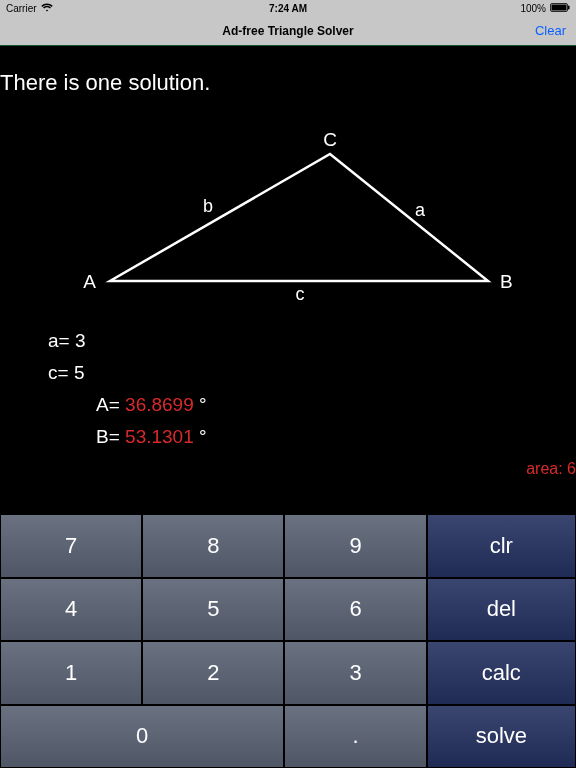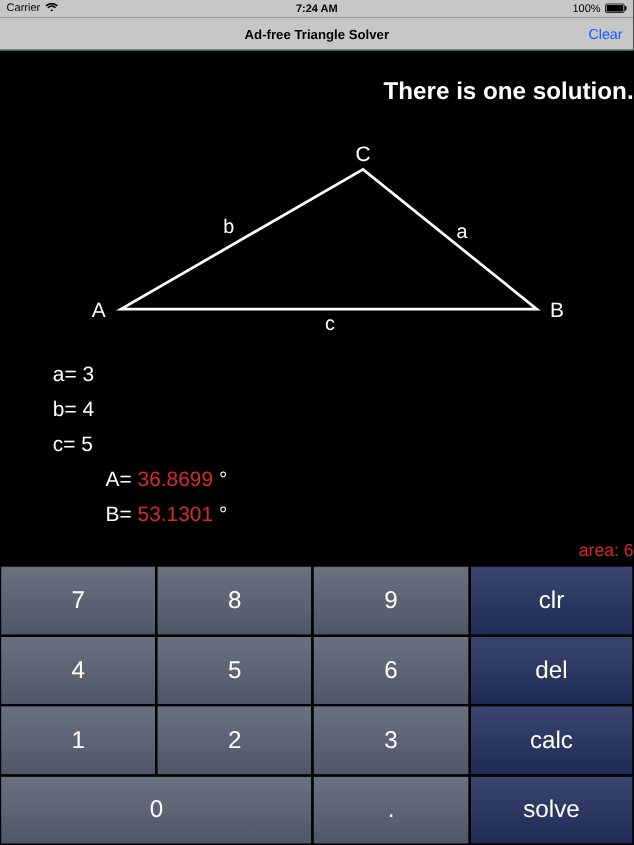--- a/index.html
+++ b/index.html
@@ -44,23 +44,23 @@
     }
     .content {
       position: absolute;
       top: 46px;
       left: 0;
       right: 0;
       bottom: 254px;
       color: #fff;
     }
     .solution-text {
-      text-align: right;
+      text-align: left;
       font-size: 22px;
-      font-weight: 700;
+      font-weight: 400;
       margin-top: 24px;
     }
     .triangle-wrap {
       width: 100%;
       height: 220px;
       position: relative;
       margin-top: 10px;
     }
     .readouts {
       display: flex;
@@ -148,21 +148,20 @@
       <text x="500" y="182" fill="#fff" font-size="19" text-anchor="start">B</text>
       <text x="208" y="106" fill="#fff" font-size="18" text-anchor="middle">b</text>
       <text x="420" y="110" fill="#fff" font-size="18" text-anchor="middle">a</text>
       <text x="300" y="194" fill="#fff" font-size="18" text-anchor="middle">c</text>
     </svg>
   </div>
 
   <div class="readouts">
     <div class="readouts-col">
       <div class="readouts-row"><span>a= </span><span>3</span></div>
-      <div class="readouts-row"><span>b= </span><span>4</span></div>
       <div class="readouts-row"><span>c= </span><span>5</span></div>
     </div>
     <div class="readouts-col right">
       <div class="readouts-row"><span>A= </span><span class="red">36.8699</span><span> °</span></div>
       <div class="readouts-row"><span>B= </span><span class="red">53.1301</span><span> °</span></div>
     </div>
   </div>
 
   <div class="area-line"><span>area: </span><span>6</span></div>
 </div>

